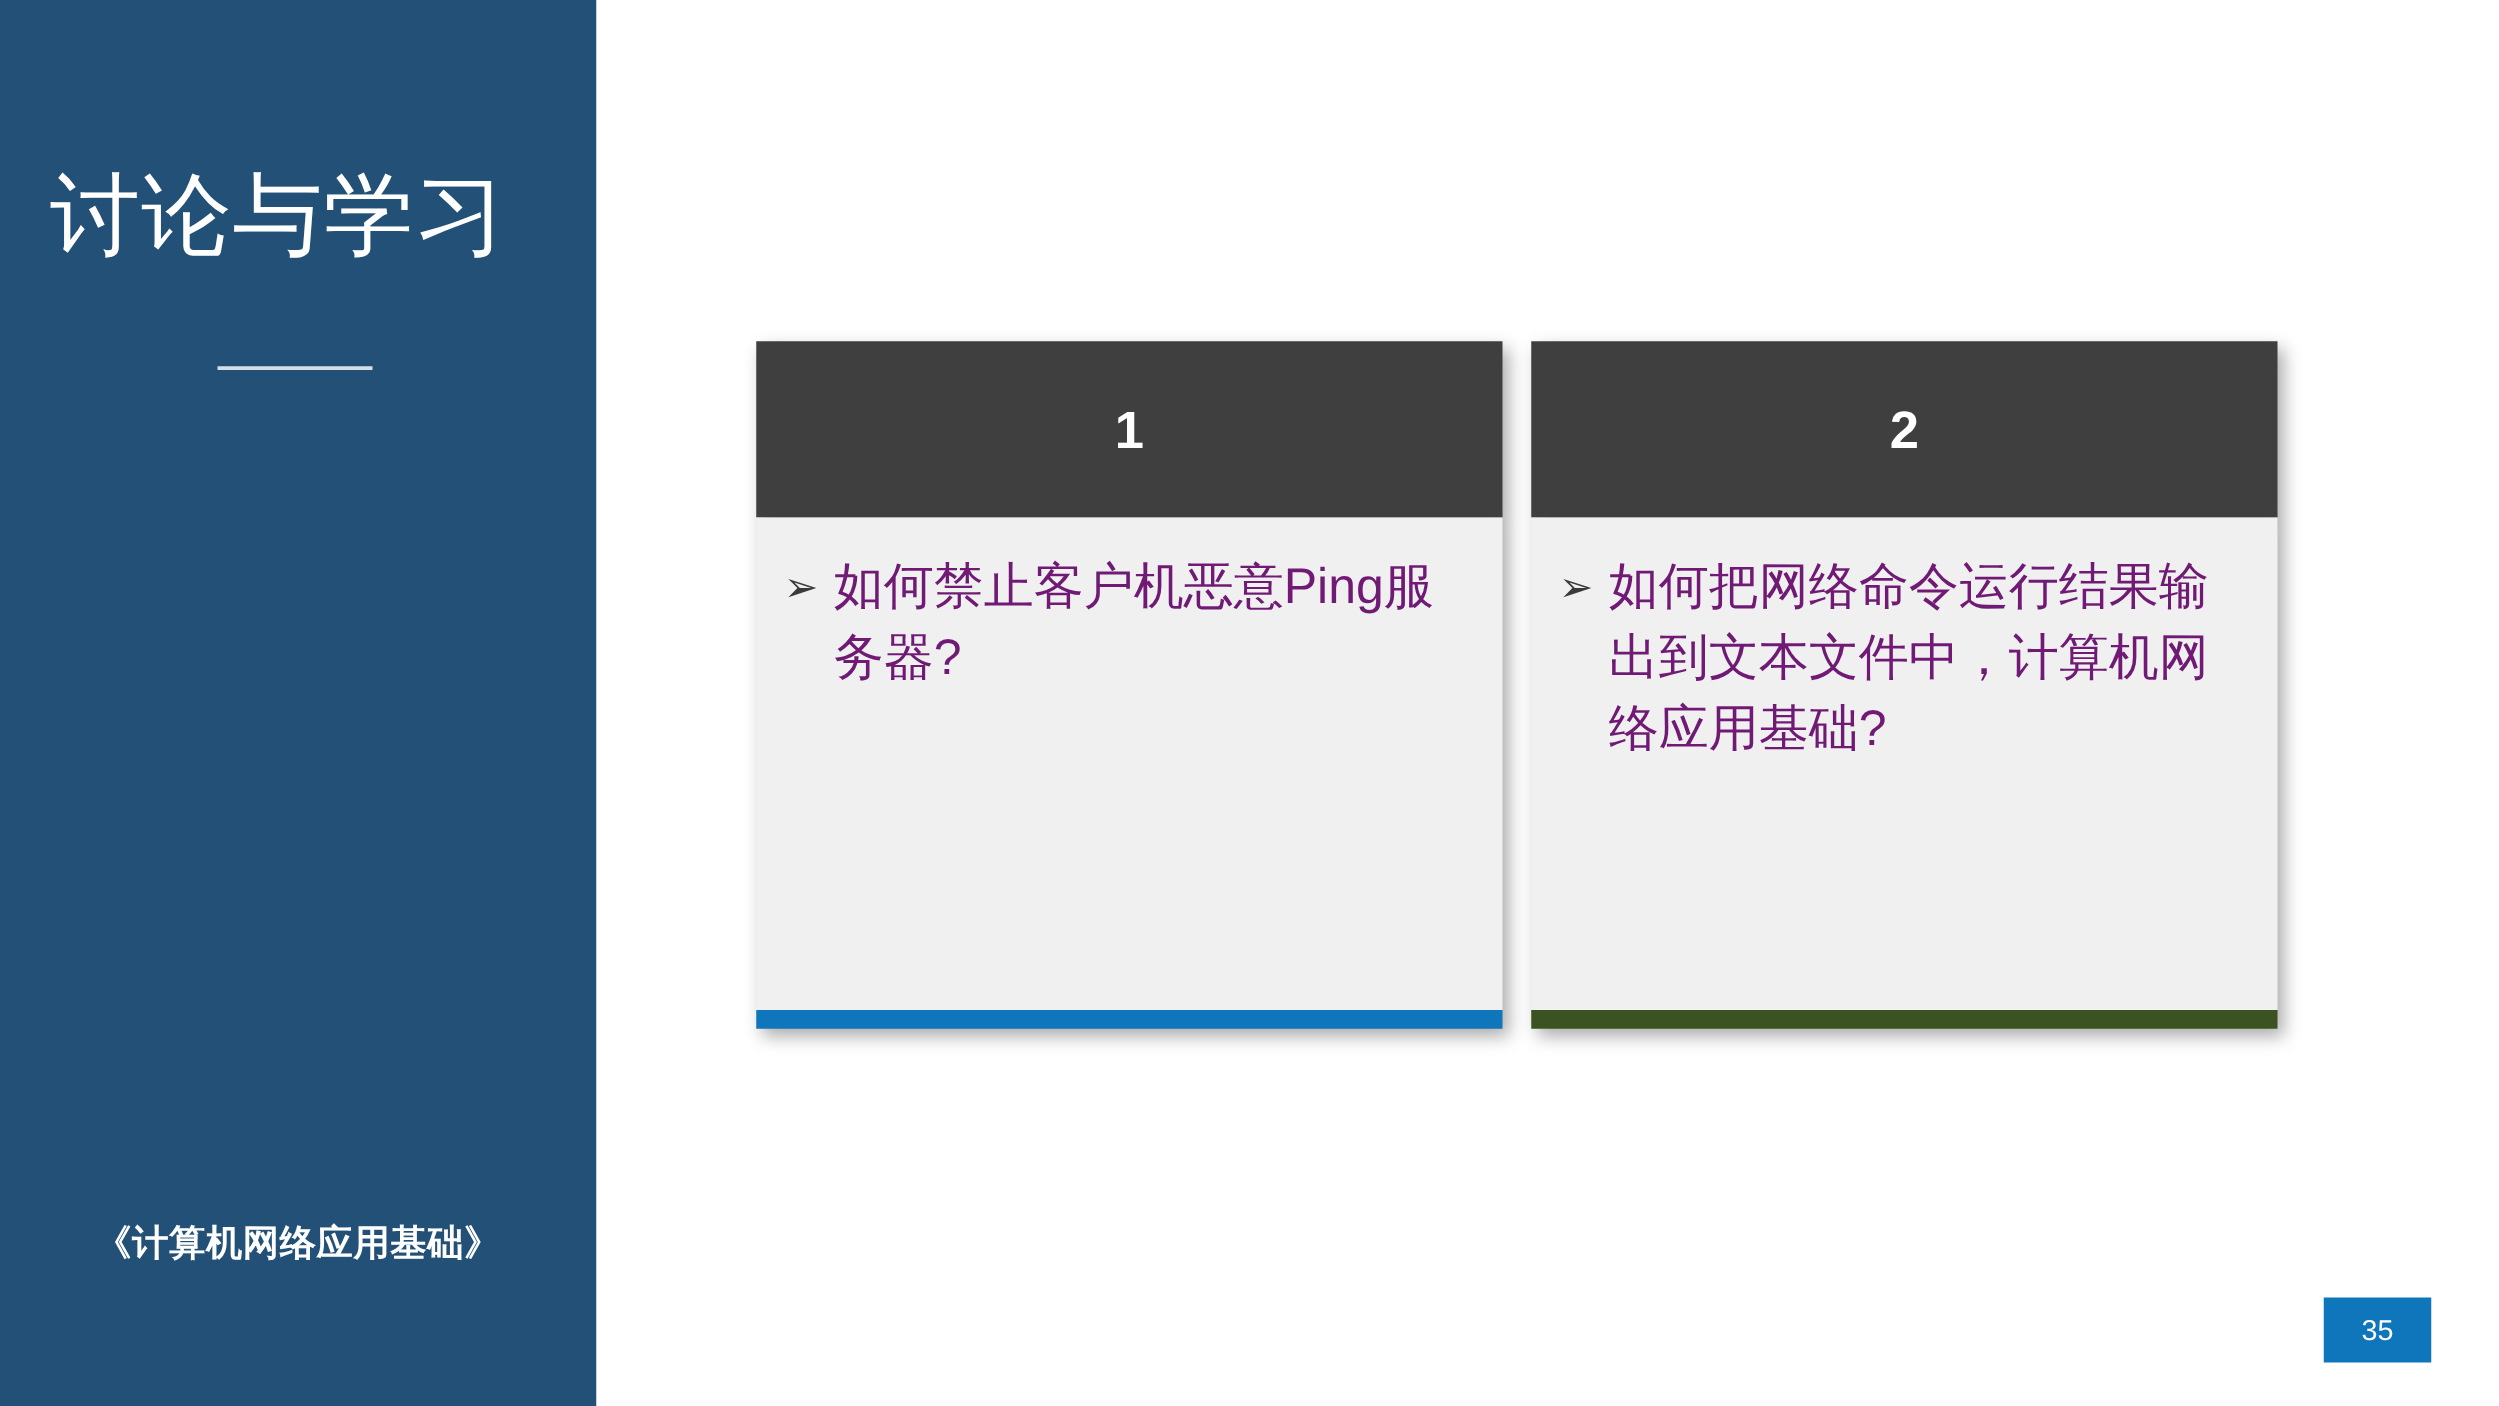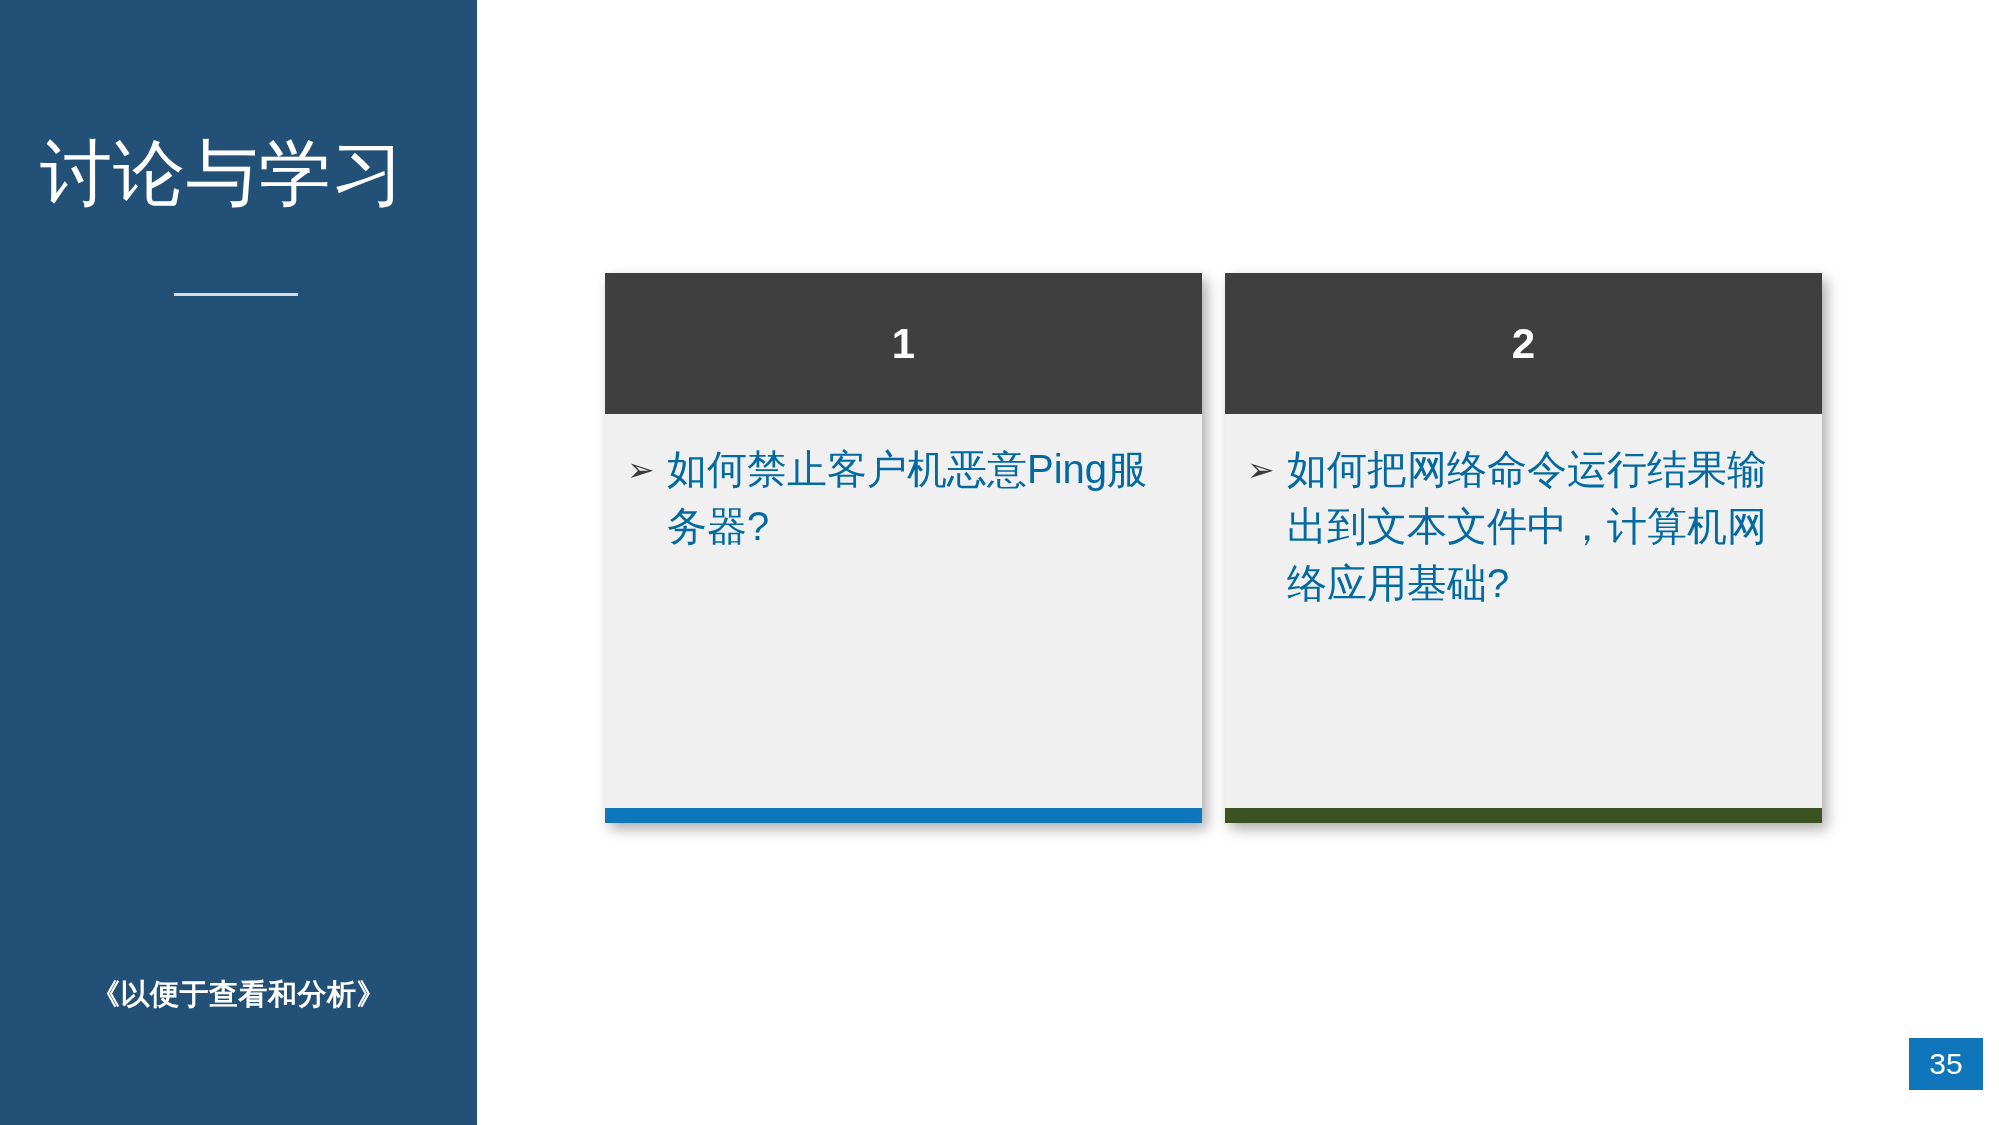--- a/index.html
+++ b/index.html
@@ -111,57 +111,57 @@
   }
   .bullet-mark {
     flex: 0 0 auto;
     color: #3a3a3a;
     font-size: 33px;
     line-height: 57px;
     width: 40px;
   }
   .bullet-text {
     flex: 1 1 auto;
-    color: #0369a1;
+    color: #701a75;
     font-size: 40px;
     line-height: 57px;
     letter-spacing: 0px;
   }
   .card-accent {
     position: absolute;
     left: 0;
     top: 535px;
     width: 100%;
     height: 15px;
   }
 
   
   #page-badge {
     position: absolute;
-    left: 1909px;
+    left: 1859px;
     top: 1038px;
-    width: 74px;
+    width: 86px;
     height: 52px;
     background: #0f76bc;
     color: #ffffff;
-    font-size: 30px;
+    font-size: 23px;
     display: flex;
     align-items: center;
     justify-content: center;
   }
 </style>
 </head>
 <body>
 
 <div id="slide">
 
   <div id="sidebar" style="background: rgb(35, 80, 118);">
     <div id="slide-title">讨论与学习</div>
     <div id="title-rule"></div>
-    <div id="course-footer">《以便于查看和分析》</div>
+    <div id="course-footer">《计算机网络应用基础》</div>
   </div>
 
   <div id="cards">
 
     <div class="card" id="card-1">
       <div class="card-header" style="background: rgb(63, 63, 63);">
         <span class="card-number">1</span>
       </div>
       <div class="card-body" style="background: rgb(240, 240, 240);">
         <div class="bullet-row">

